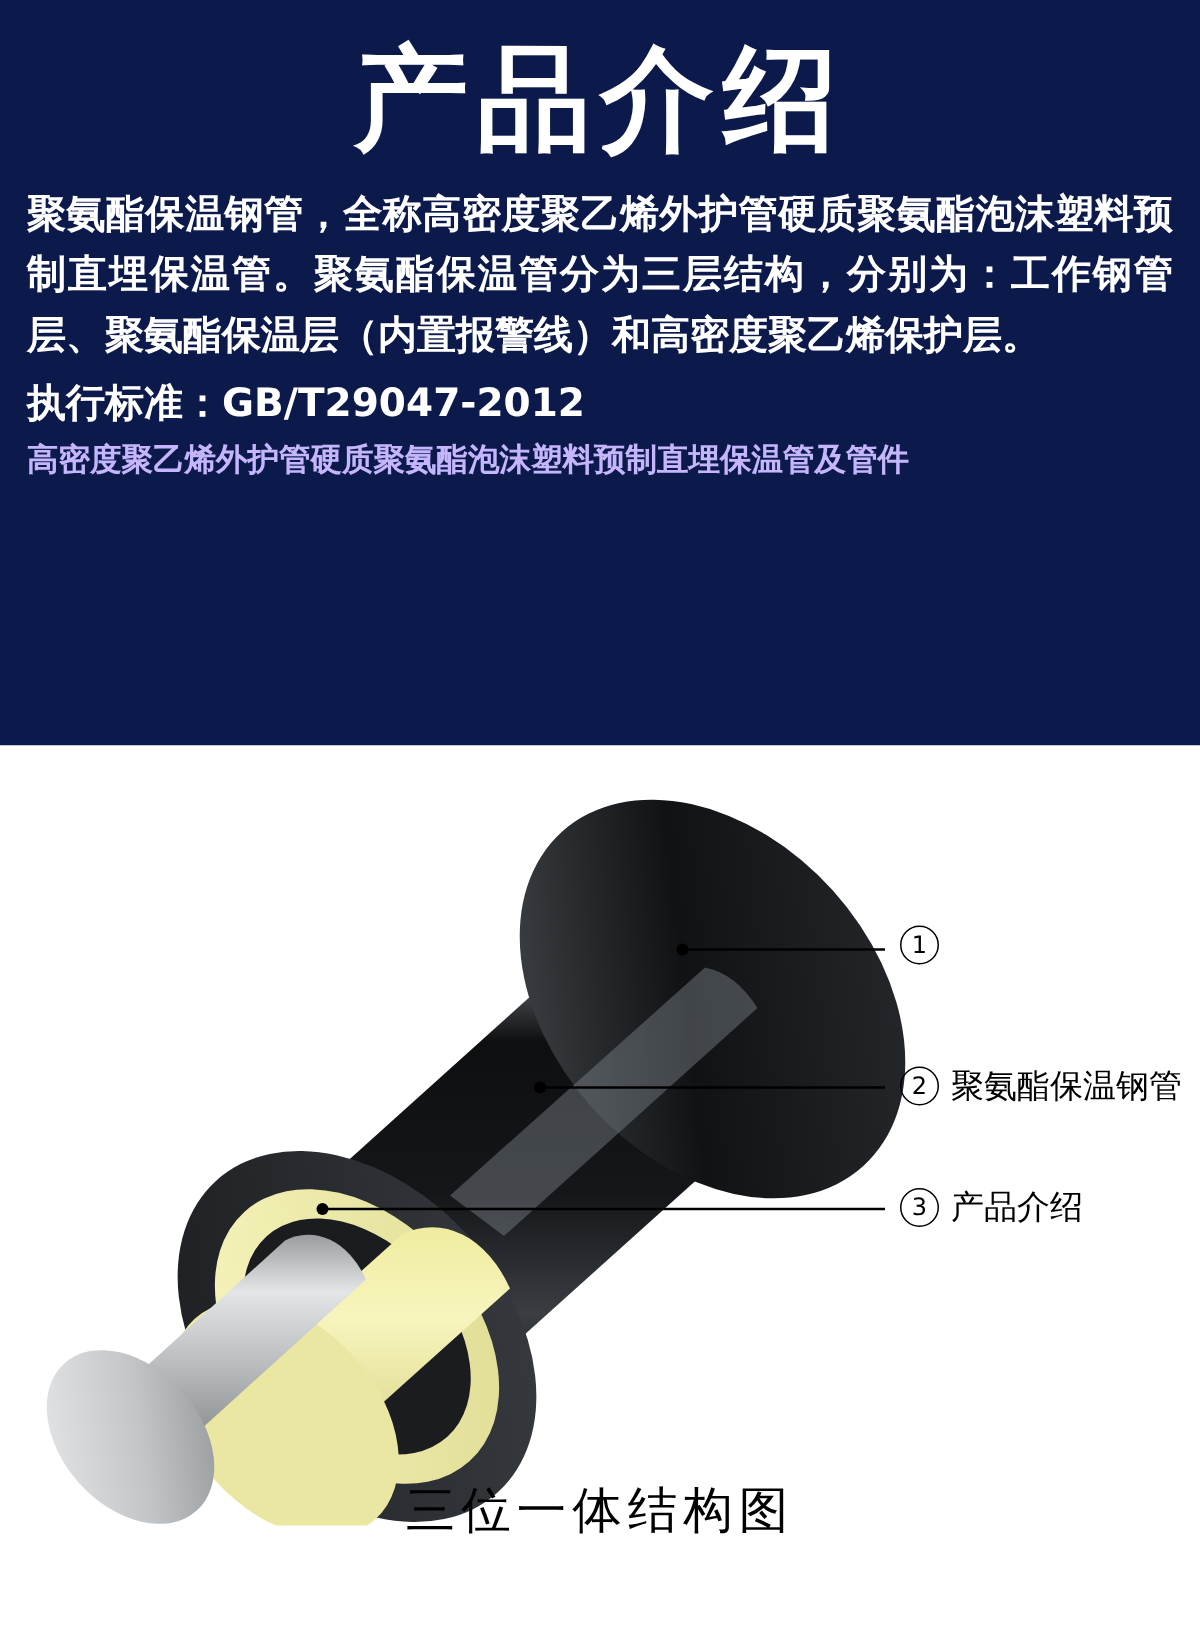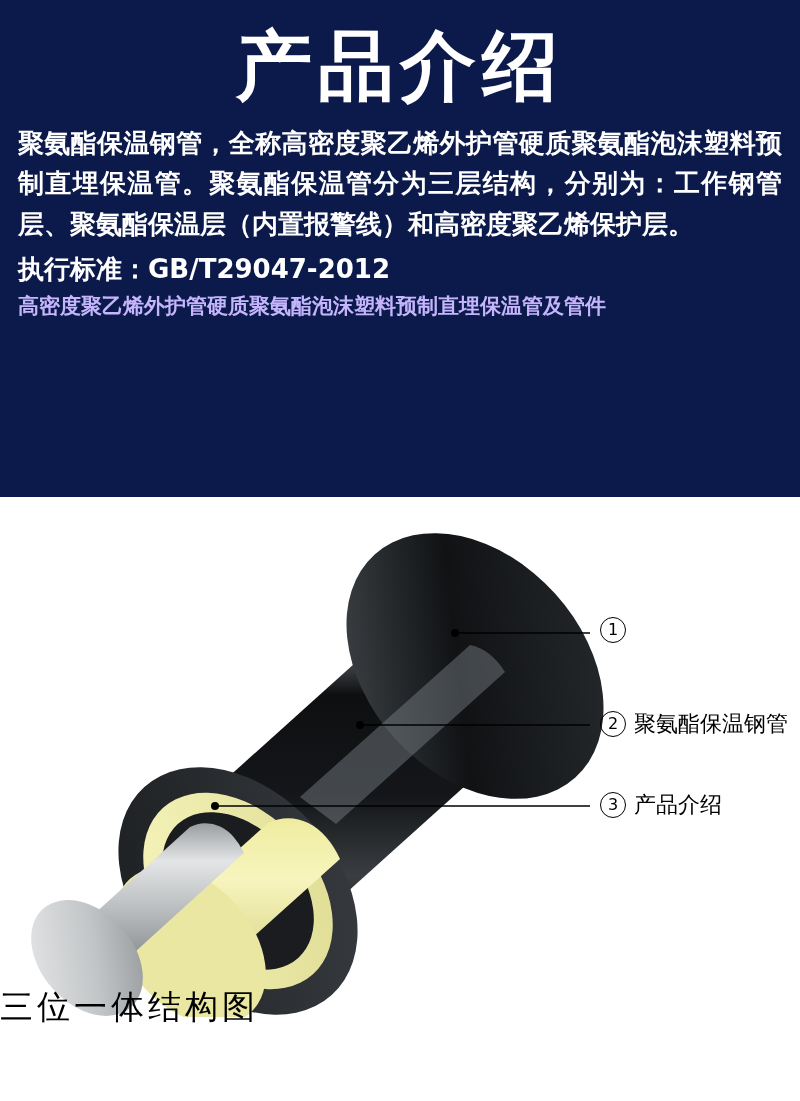--- a/index.html
+++ b/index.html
@@ -88,20 +88,21 @@
     top: 0;
     width: 800px;
     height: 520px;
   }
 
   .figure-caption {
     position: absolute;
     left: 0;
     top: 488px;
     width: 800px;
+    text-align: center;
     font-size: 33px;
     color: #000000;
     letter-spacing: 4px;
     font-family: "DejaVu Sans", "Liberation Sans", sans-serif;
   }
 
   
   .callout {
     position: absolute;
     display: flex;

